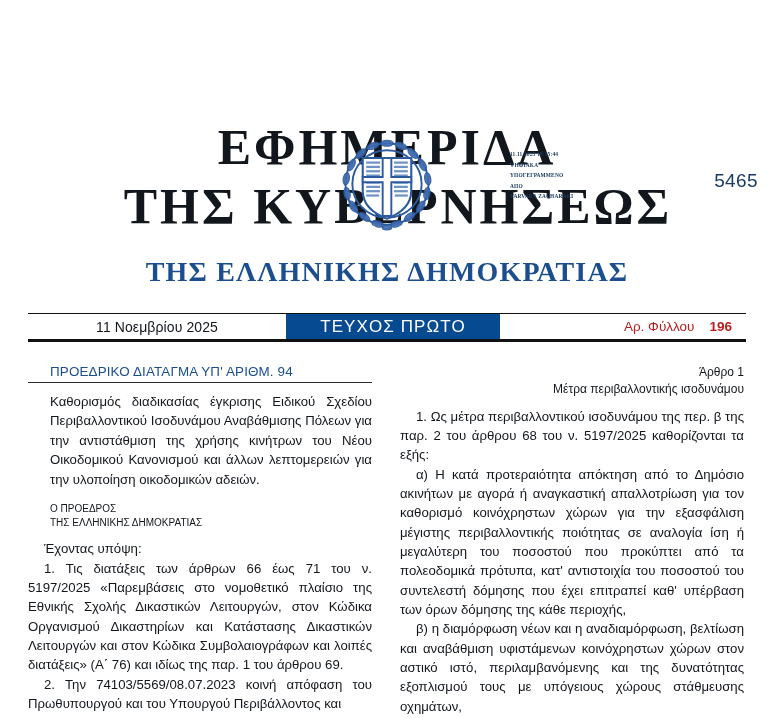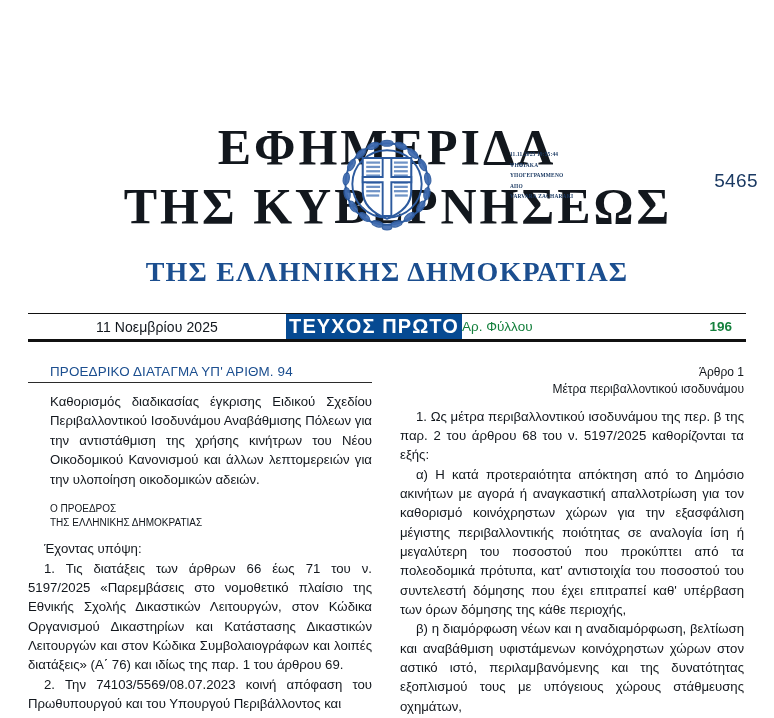--- a/index.html
+++ b/index.html
@@ -111,38 +111,38 @@
   .issue-date {
     width: 258px;
     display: flex;
     align-items: center;
     justify-content: center;
     font-size: 14px;
     color: #12171d;
     letter-spacing: 0.1px;
   }
   .issue-band {
-    width: 176px;
+    width: 214px;
     background: #064a92;
     color: #ffffff;
     display: flex;
     align-items: center;
     justify-content: center;
-    font-weight: 700;
-    font-size: 20px;
+    font-weight: 400;
+    font-size: 17px;
     letter-spacing: 1.1px;
   }
   .issue-sheet {
     flex: 1;
     display: flex;
     align-items: center;
-    justify-content: space-between;
+    justify-content: flex-end;
     padding-right: 14px;
     font-size: 13.5px;
-    color: #15803d;
+    color: #b91c1c;
   }
   .issue-sheet b { font-weight: 700; margin-left: 15px; }
   .rule-bottom {
     height: 3px;
     background: #111;
     width: 100%;
   }
 
   
   .columns {
@@ -311,21 +311,21 @@
       <div class="body-text">
         <p class="indent">Έχοντας υπόψη:</p>
         <p class="indent">1. Τις διατάξεις των άρθρων 66 έως 71 του ν. 5197/2025 «Παρεμβάσεις στο νομοθετικό πλαίσιο της Εθνικής Σχολής Δικαστικών Λειτουργών, στον Κώδικα Οργανισμού Δικαστηρίων και Κατάστασης Δικαστικών Λειτουργών και στον Κώδικα Συμβολαιογράφων και λοιπές διατάξεις» (Α΄ 76) και ιδίως της παρ. 1 του άρθρου 69.</p>
         <p class="indent">2. Την 74103/5569/08.07.2023 κοινή απόφαση του Πρωθυπουργού και του Υπουργού Περιβάλλοντος και</p>
       </div>
     </div>
 
     <div class="col col-right">
       <div class="article-head">
         <span class="a-num">Άρθρο 1</span>
-        <span class="a-title">Μέτρα περιβαλλοντικού ισοδυνάμου</span>
+        <span class="a-title">Μέτρα περιβαλλοντικής ισοδυνάμου</span>
       </div>
       <div class="body-text">
         <p class="indent">1. Ως μέτρα περιβαλλοντικού ισοδυνάμου της περ. β της παρ. 2 του άρθρου 68 του ν. 5197/2025 καθορίζονται τα εξής:</p>
         <p class="indent">α) Η κατά προτεραιότητα απόκτηση από το Δημόσιο ακινήτων με αγορά ή αναγκαστική απαλλοτρίωση για τον καθορισμό κοινόχρηστων χώρων για την εξασφάλιση μέγιστης περιβαλλοντικής ποιότητας σε αναλογία ίση ή μεγαλύτερη του ποσοστού που προκύπτει από τα πολεοδομικά πρότυπα, κατ' αντιστοιχία του ποσοστού του συντελεστή δόμησης που έχει επιτραπεί καθ' υπέρβαση των όρων δόμησης της κάθε περιοχής,</p>
         <p class="indent">β) η διαμόρφωση νέων και η αναδιαμόρφωση, βελτίωση και αναβάθμιση υφιστάμενων κοινόχρηστων χώρων στον αστικό ιστό, περιλαμβανόμενης και της δυνατότητας εξοπλισμού τους με υπόγειους χώρους στάθμευσης οχημάτων,</p>
 
       </div>
     </div>
 
   </div>

